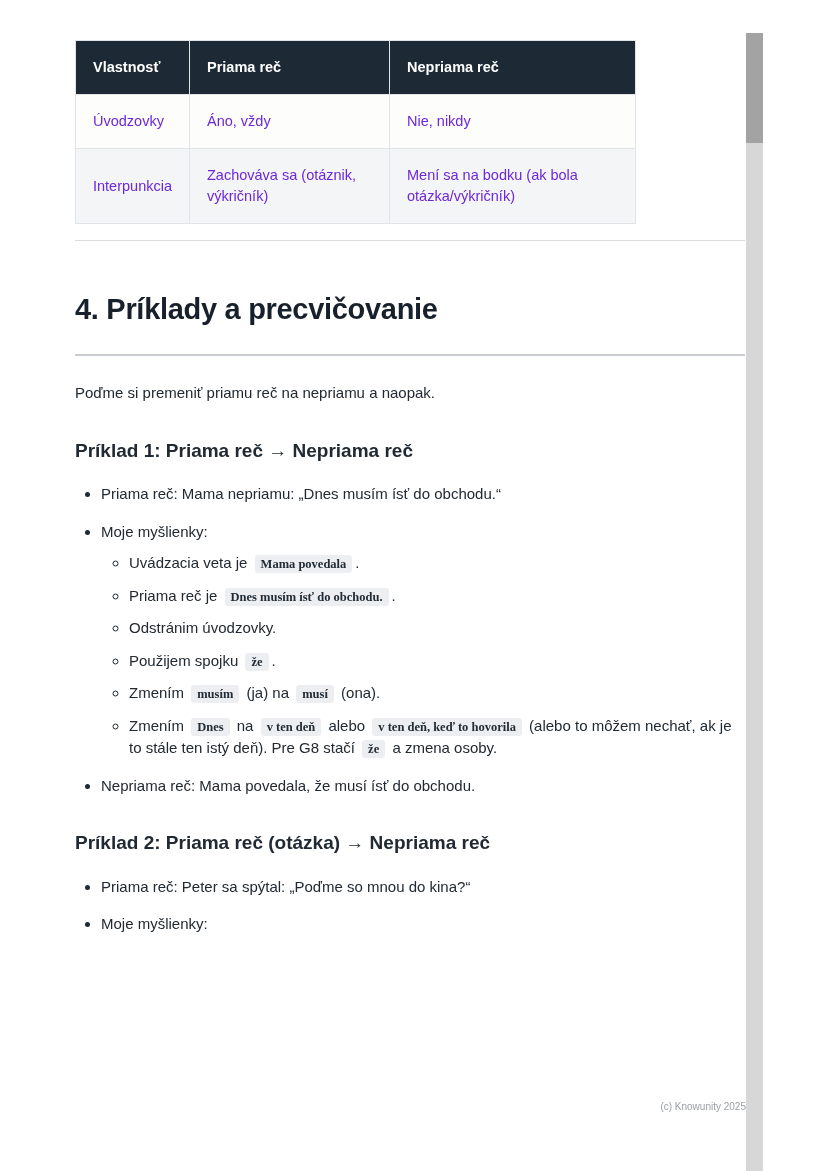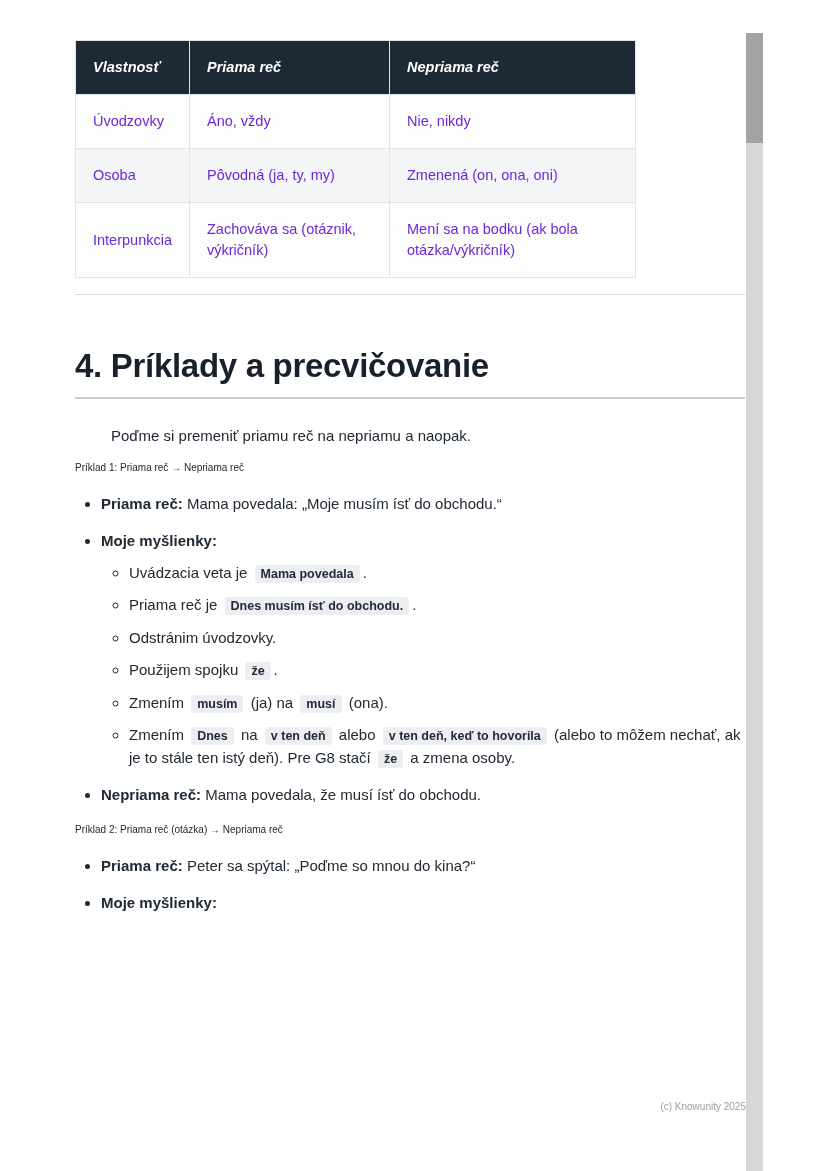--- a/index.html
+++ b/index.html
@@ -9,52 +9,52 @@
     background:#ffffff;
     color:#212a33;
     position:relative;
     overflow:hidden;
   }
   .content { position:absolute; left:75px; top:40px; width:670px; }
 
   
   table { border-collapse:collapse; font-size:14.5px; line-height:1.45; }
   th, td { border:1px solid #e0e3e7; padding:16px 17px; text-align:left; vertical-align:middle; }
-  th { background:#1d2935; color:#ffffff; font-weight:700; font-size:14.5px;font-style:italic; }
+  th { background:#1d2935; color:#ffffff; font-weight:700; font-size:14.5px; }
   th:nth-child(1), td:nth-child(1) { width:112px; }
   th:nth-child(2), td:nth-child(2) { width:200px; }
   th:nth-child(3), td:nth-child(3) { width:246px; }
   tbody tr:nth-child(odd)  td { background:#fdfdfc; }
   tbody tr:nth-child(even) td { background:#f4f5f7; }
   td { color:#6d28d9; }
 
   hr.divider { border:none; border-top:1px solid #d9dbde; margin:16px 0 0 0; }
 
   h2.section-heading {
     margin-top:52px;
-    font-size:33px;
+    font-size:29px;
     font-weight:700;
     color:#18212b;
     letter-spacing:-0.3px;
-    padding-bottom:12px;
+    padding-bottom:28px;
     border-bottom:2px solid #c9cdd1;
   }
 
-  p.intro { margin-top:26px; font-size:15px; line-height:1.5;margin-left:36px; }
-  p.subtitle { margin-top:12px; font-size:10px; font-weight:400; line-height:1.5; }
+  p.intro { margin-top:26px; font-size:15px; line-height:1.5; }
+  p.subtitle { margin-top:32px; font-size:19px; font-weight:700; line-height:1.5; }
 
   ul.l1 { margin-top:18px; padding-left:26px; font-size:15px; line-height:1.5; list-style-type:disc; }
   ul.l1 > li { margin-bottom:15px; }
   ul.l2 { list-style-type:circle; padding-left:28px; margin-top:9px; }
   ul.l2 > li { margin-bottom:10px; }
 
-  strong { font-weight:700; }
+  strong { font-weight:400; }
 
   code.chip {
-    font-family:Liberation Sans, sans-serif;
+    font-family:Liberation Serif, serif;
     font-weight:700;
     font-size:12.5px;
     background:#eceef1;
     color:#222c36;
     padding:2px 6px;
     border-radius:3px;
     margin:0 3px;
     white-space:normal;
   }
 
@@ -95,42 +95,37 @@
         <th>Nepriama reč</th>
       </tr>
     </thead>
     <tbody>
       <tr>
         <td>Úvodzovky</td>
         <td>Áno, vždy</td>
         <td>Nie, nikdy</td>
       </tr>
       <tr>
-        <td>Osoba</td>
-        <td>Pôvodná (ja, ty, my)</td>
-        <td>Zmenená (on, ona, oni)</td>
-      </tr>
-      <tr>
         <td>Interpunkcia</td>
         <td>Zachováva sa (otáznik, výkričník)</td>
         <td>Mení sa na bodku (ak bola otázka/výkričník)</td>
       </tr>
     </tbody>
   </table>
 
   <hr class="divider">
 
   <h2 class="section-heading">4. Príklady a precvičovanie</h2>
 
   <p class="intro">Poďme si premeniť priamu reč na nepriamu a naopak.</p>
 
   <p class="subtitle">Príklad 1: Priama reč → Nepriama reč</p>
 
   <ul class="l1">
-    <li><strong>Priama reč:</strong><span> Mama povedala: „Moje musím ísť do obchodu.“</span></li>
+    <li><strong>Priama reč:</strong><span> Mama nepriamu: „Dnes musím ísť do obchodu.“</span></li>
     <li><strong>Moje myšlienky:</strong>
       <ul class="l2">
         <li><span>Uvádzacia veta je </span><code class="chip">Mama povedala</code><span>.</span></li>
         <li><span>Priama reč je </span><code class="chip">Dnes musím ísť do obchodu.</code><span>.</span></li>
         <li><span>Odstránim úvodzovky.</span></li>
         <li><span>Použijem spojku </span><code class="chip">že</code><span>.</span></li>
         <li><span>Zmením </span><code class="chip">musím</code><span> (ja) na </span><code class="chip">musí</code><span> (ona).</span></li>
         <li><span>Zmením </span><code class="chip">Dnes</code><span> na </span><code class="chip">v ten deň</code><span> alebo </span><code class="chip">v ten deň, keď to hovorila</code><span> (alebo to môžem nechať, ak je to stále ten istý deň). Pre G8 stačí </span><code class="chip">že</code><span> a zmena osoby.</span></li>
       </ul>
     </li>

